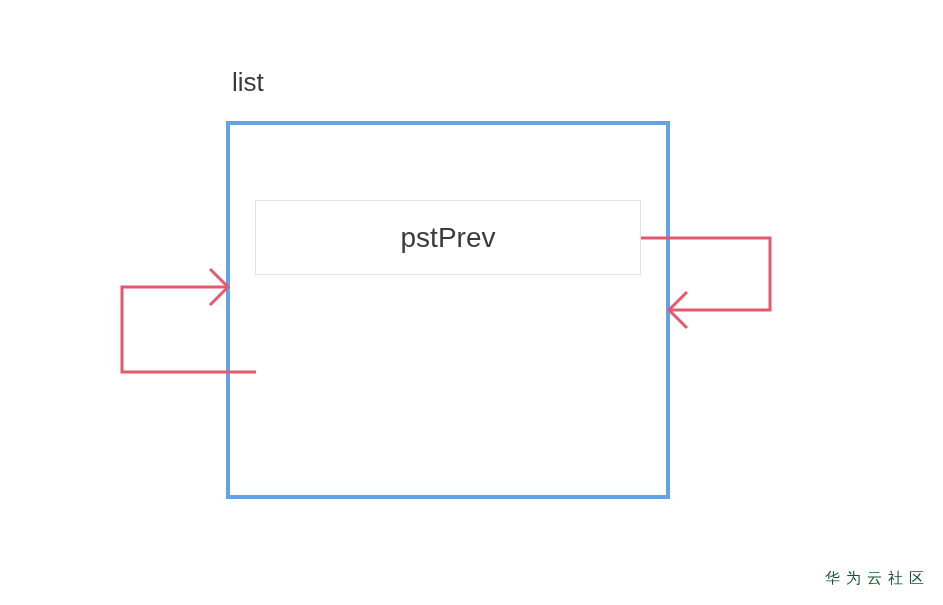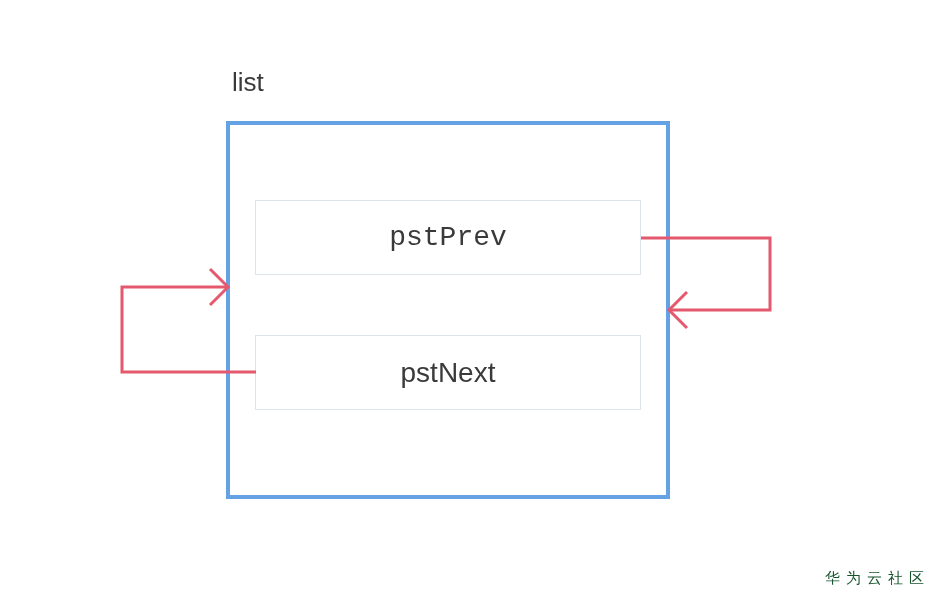--- a/index.html
+++ b/index.html
@@ -41,21 +41,21 @@
     border: 1px solid #dde3ed;
     box-sizing: border-box;
     background: #ffffff;
     display: flex;
     align-items: center;
     justify-content: center;
     font-size: 28px;
     color: #3a3a3a;
     z-index: 2;
   }
-  .field-prev { top: 200px; font-family: Liberation Mono, monospace; }
+  .field-prev { top: 200px; }
   .field-next { top: 335px; }
   .arrow-layer {
     position: absolute;
     left: 0;
     top: 0;
     width: 943px;
     height: 605px;
     z-index: 3;
     pointer-events: none;
   }
@@ -81,23 +81,20 @@
 <div class="canvas">
 
   <div class="list-label">list</div>
 
   <div class="container-box"></div>
 
   <div class="field-box field-prev">
     <span>pstPrev</span>
   </div>
 
-  <div class="field-box field-next">
-    <span>pstNext</span>
-  </div>
 
   <svg class="arrow-layer" width="943" height="605" viewBox="0 0 943 605">
 
     <g>
       <polyline points="641,238 770,238 770,310 671,310" stroke="#e4596d"></polyline>
       <polyline points="687,292 669,310 687,328" stroke="#e4596d"></polyline>
     </g>
 
     <g>
       <polyline points="256,372 122,372 122,287 226,287" stroke="#e4596d"></polyline>

